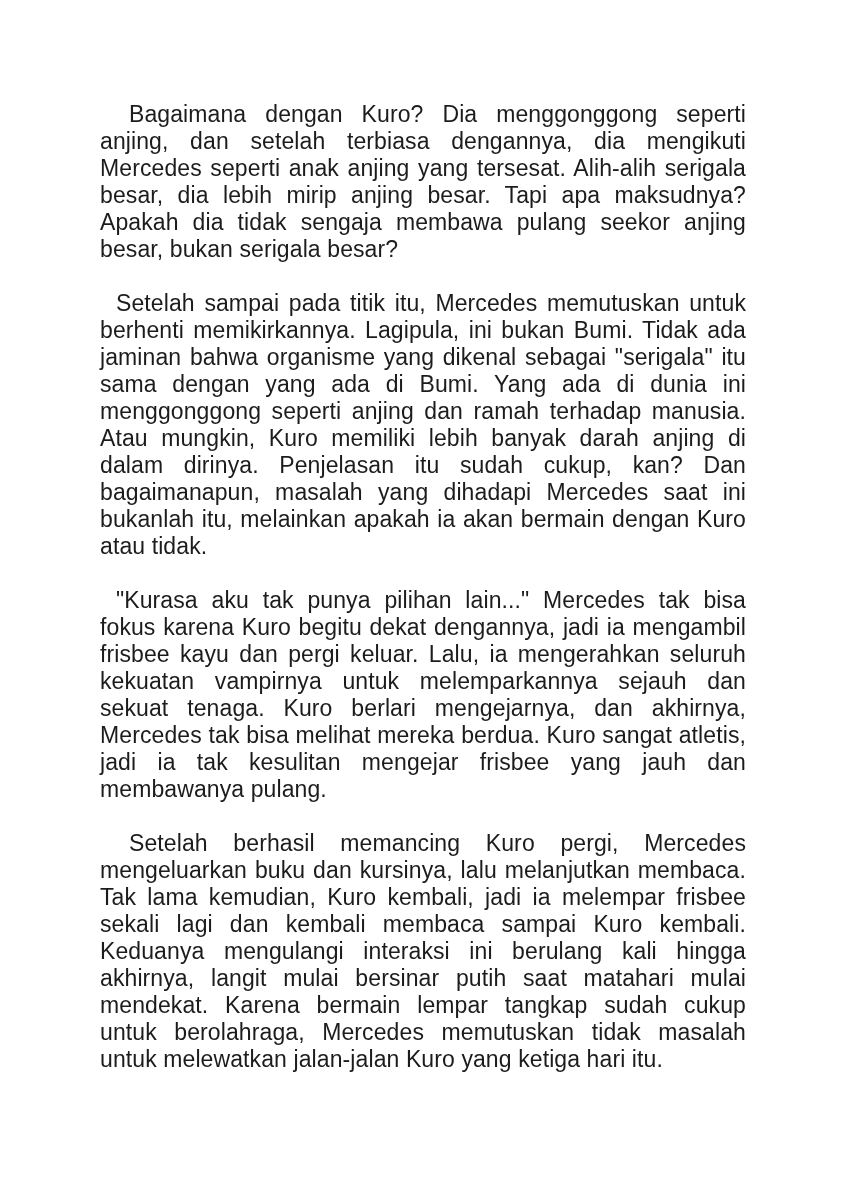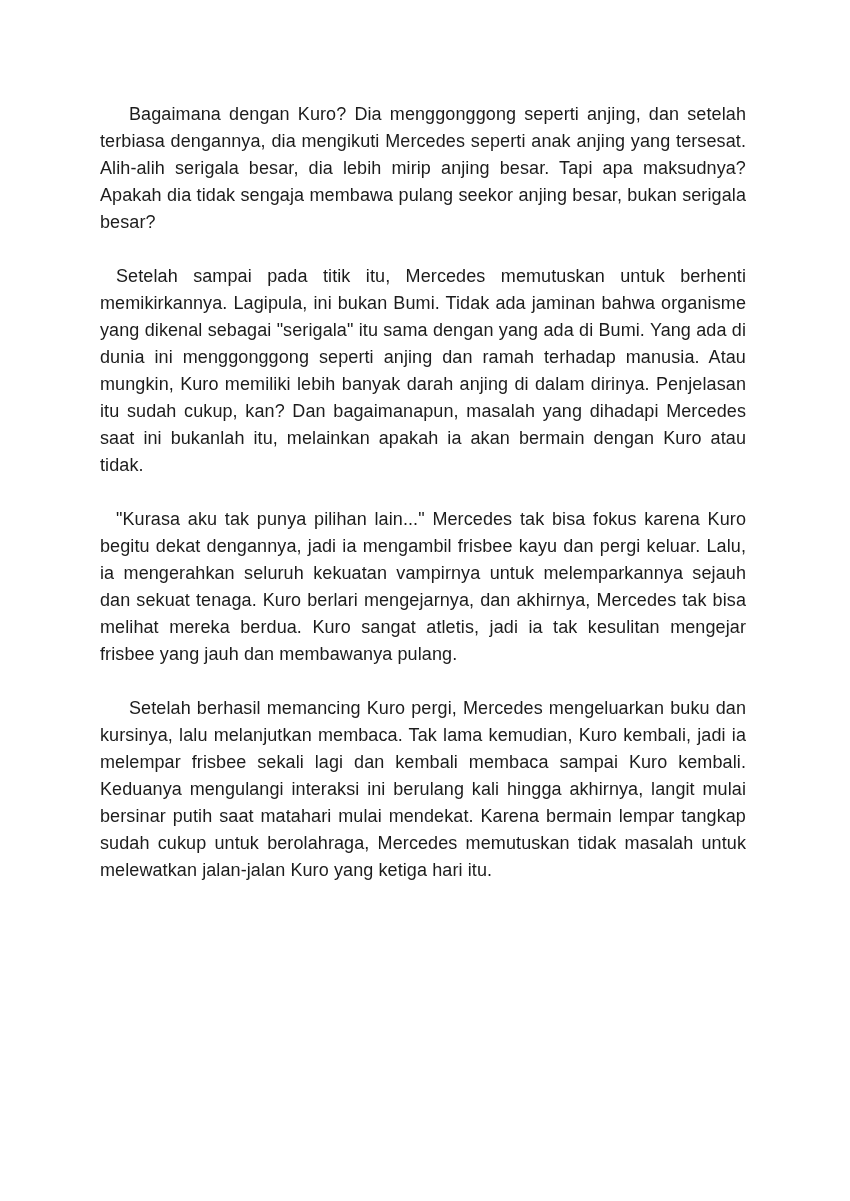--- a/index.html
+++ b/index.html
@@ -12,21 +12,21 @@
     width: 850px;
     height: 1201px;
     background: #ffffff;
     box-sizing: border-box;
     padding: 101px 104px 0 100px;
     overflow: hidden;
     font-family: "Liberation Sans", "DejaVu Sans", sans-serif;
   }
   .para {
     margin: 0 0 27px 0;
-    font-size: 18px;
+    font-size: 23px;
     line-height: 27px;
     color: #1c1c1c;
     text-align: justify;
     letter-spacing: 0.1px;
     hyphens: none;
   }
   .indent-lg { text-indent: 29px; }
   .indent-sm { text-indent: 16px; }
 </style>
 </head>

